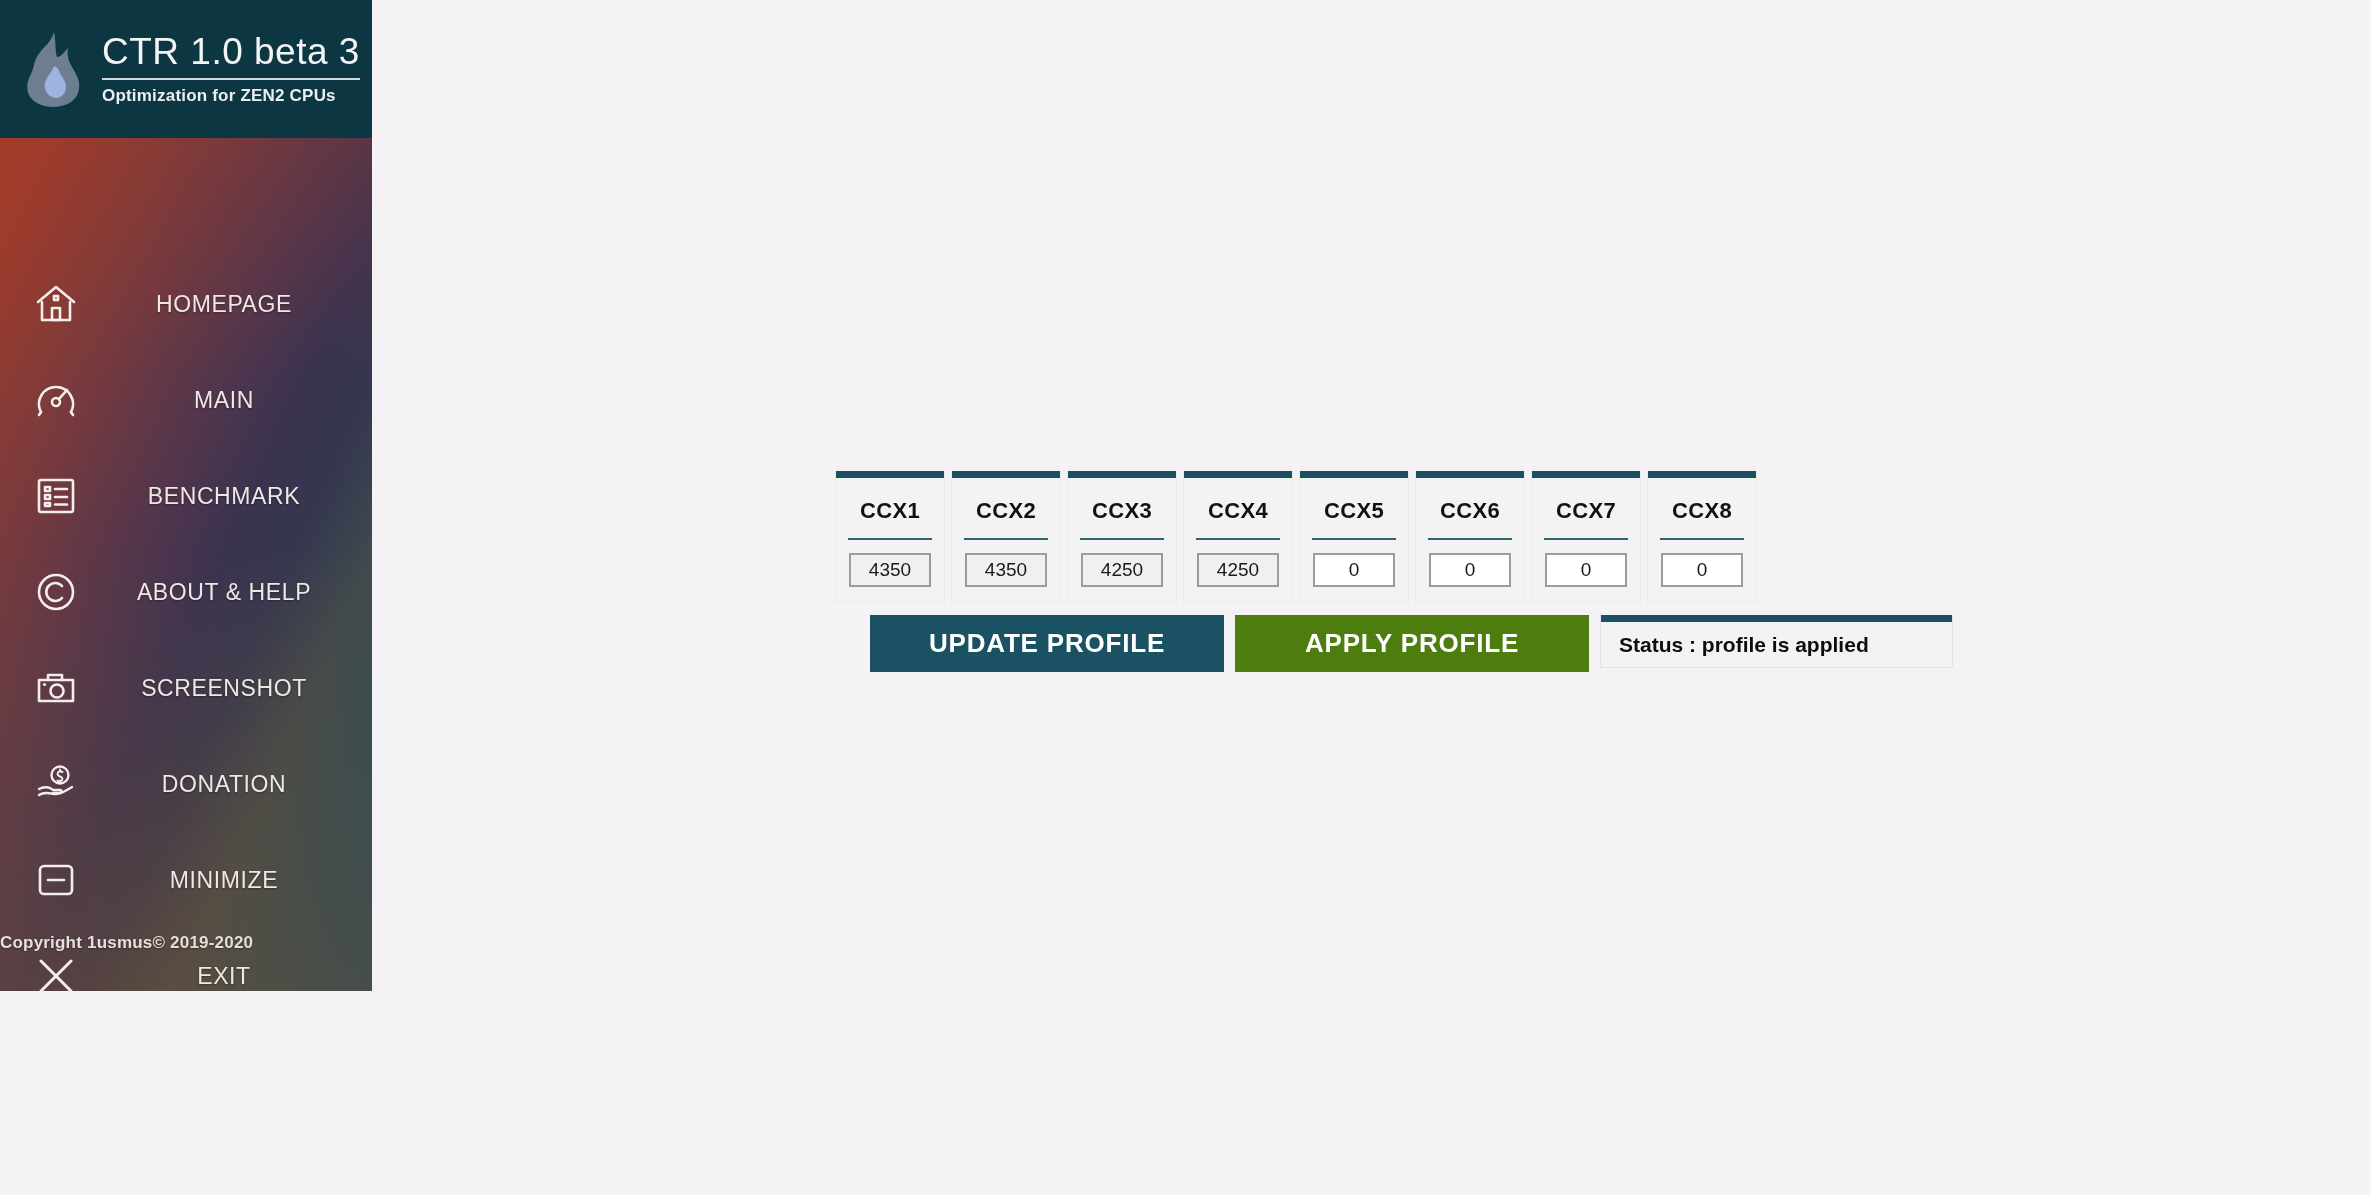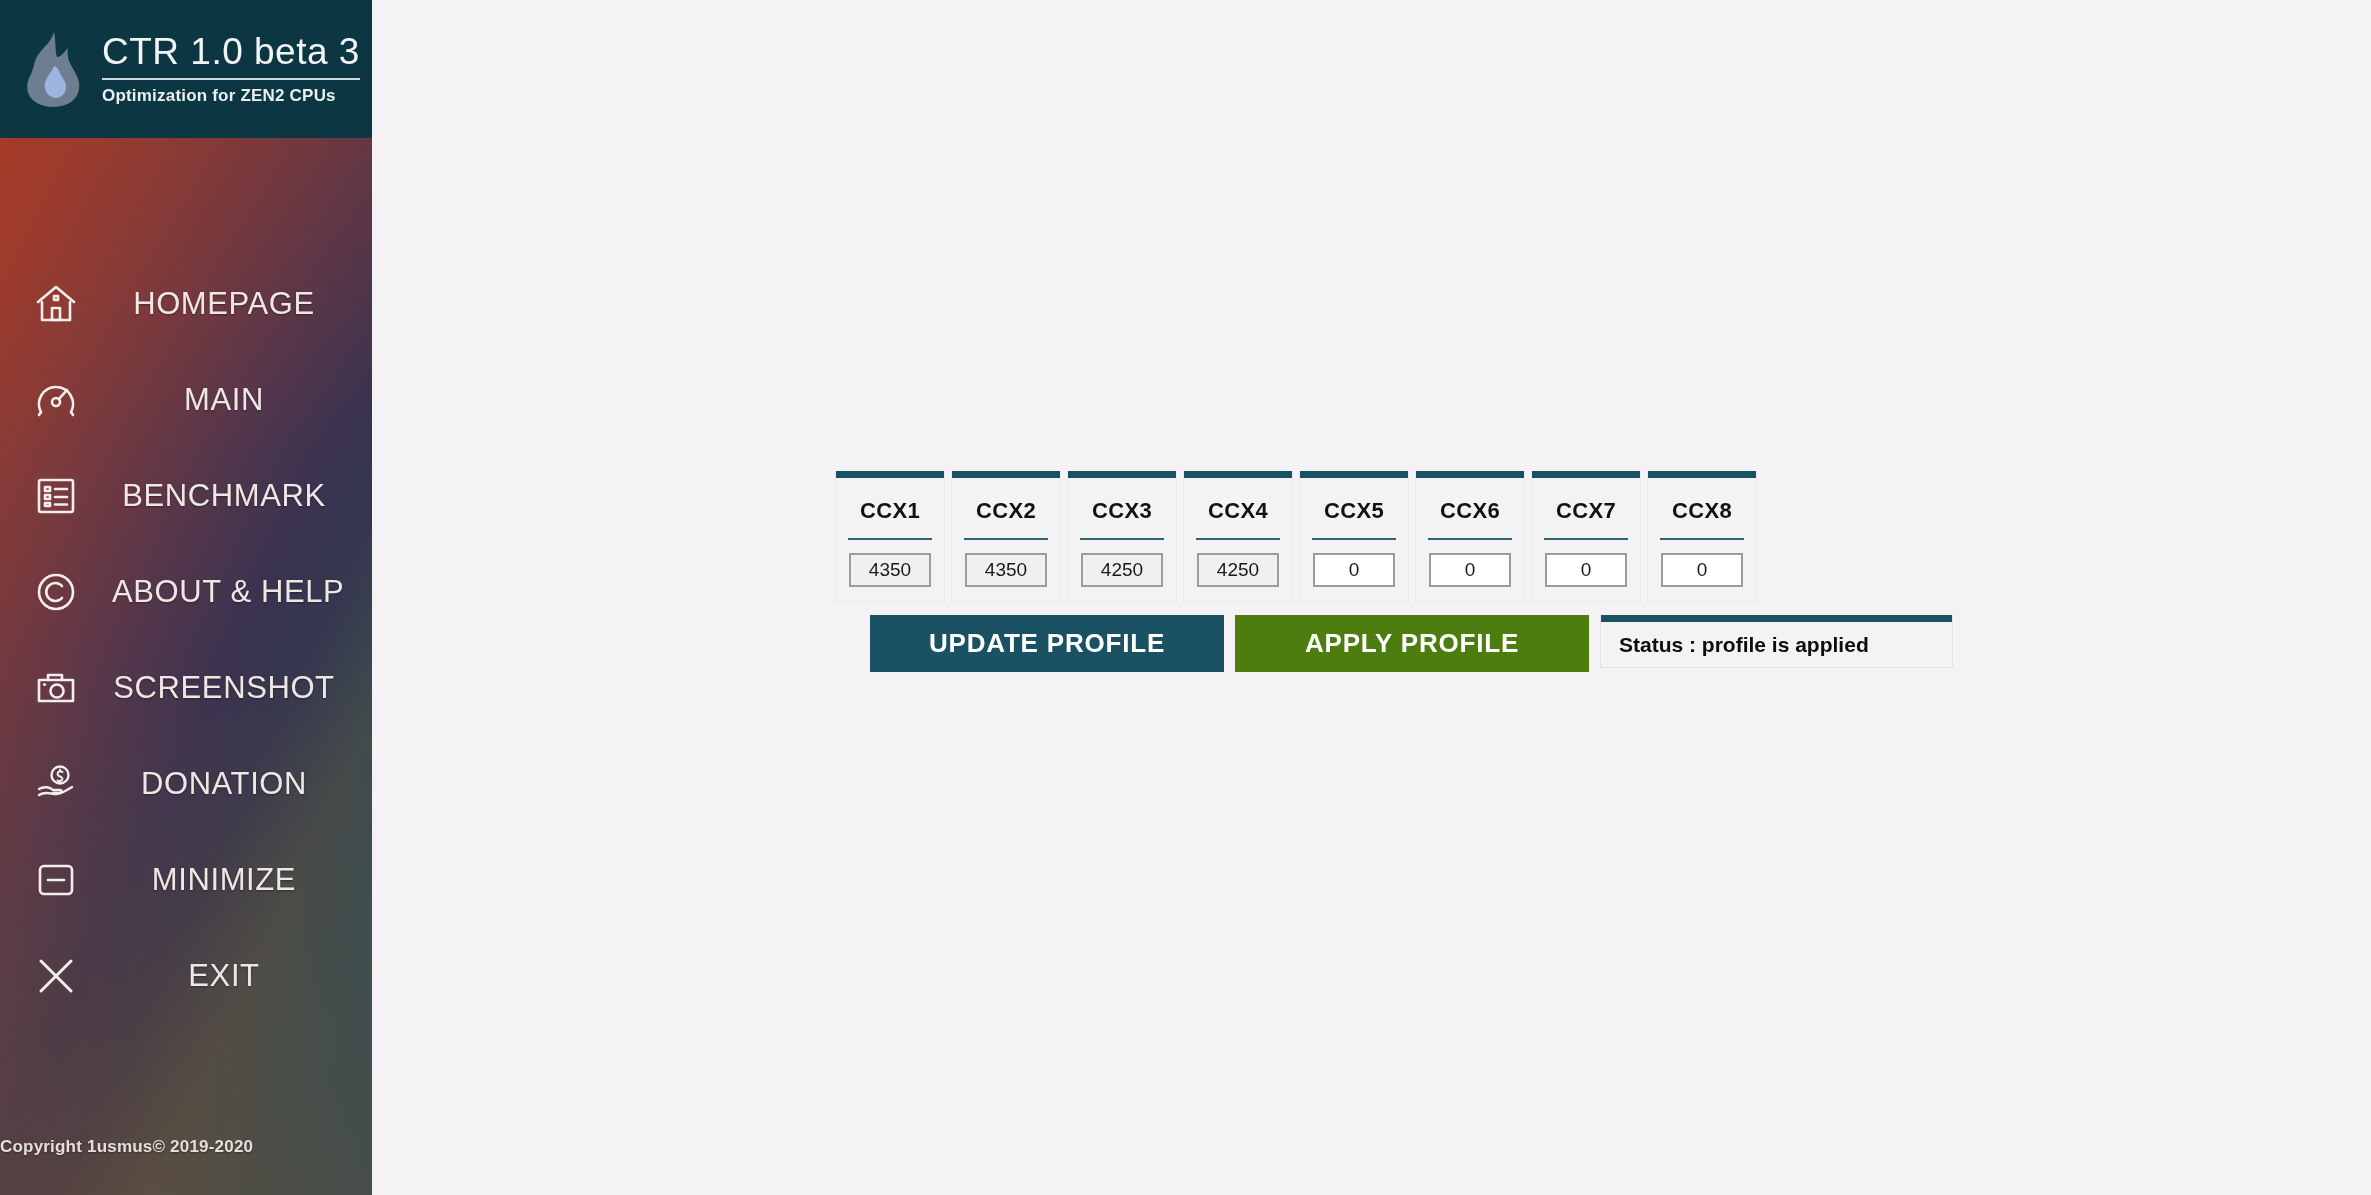--- a/index.html
+++ b/index.html
@@ -19,21 +19,21 @@
     width: 2371px;
     height: 1195px;
     background: #f4f2f4;
     display: flex;
   }
 
   
   .sidebar {
     position: relative;
     width: 372px;
-    height: 1195px;
+    height: 991px;
     flex: 0 0 372px;
     background:
       linear-gradient(115deg,
         #ad3b25 0%,
         #9c3b2d 14%,
         #7b3a3c 30%,
         #55364b 46%,
         #3a3350 58%,
         #35374f 66%,
         #3f4a4d 76%,
@@ -112,21 +112,21 @@
     flex: 0 0 112px;
     display: flex;
     align-items: center;
     justify-content: center;
   }
   .nav-icon svg { display: block; }
   .nav-label {
     flex: 1 1 auto;
     text-align: center;
     padding-right: 36px;
-    font-size: 31px;
+    font-size: 23px;
     letter-spacing: 0.6px;
     color: #efe7e3;
     text-shadow: 0 1px 2px rgba(0,0,0,0.35);
     white-space: nowrap;
   }
 
   .sidebar-footer {
     position: absolute;
     z-index: 3;
     left: 0;

